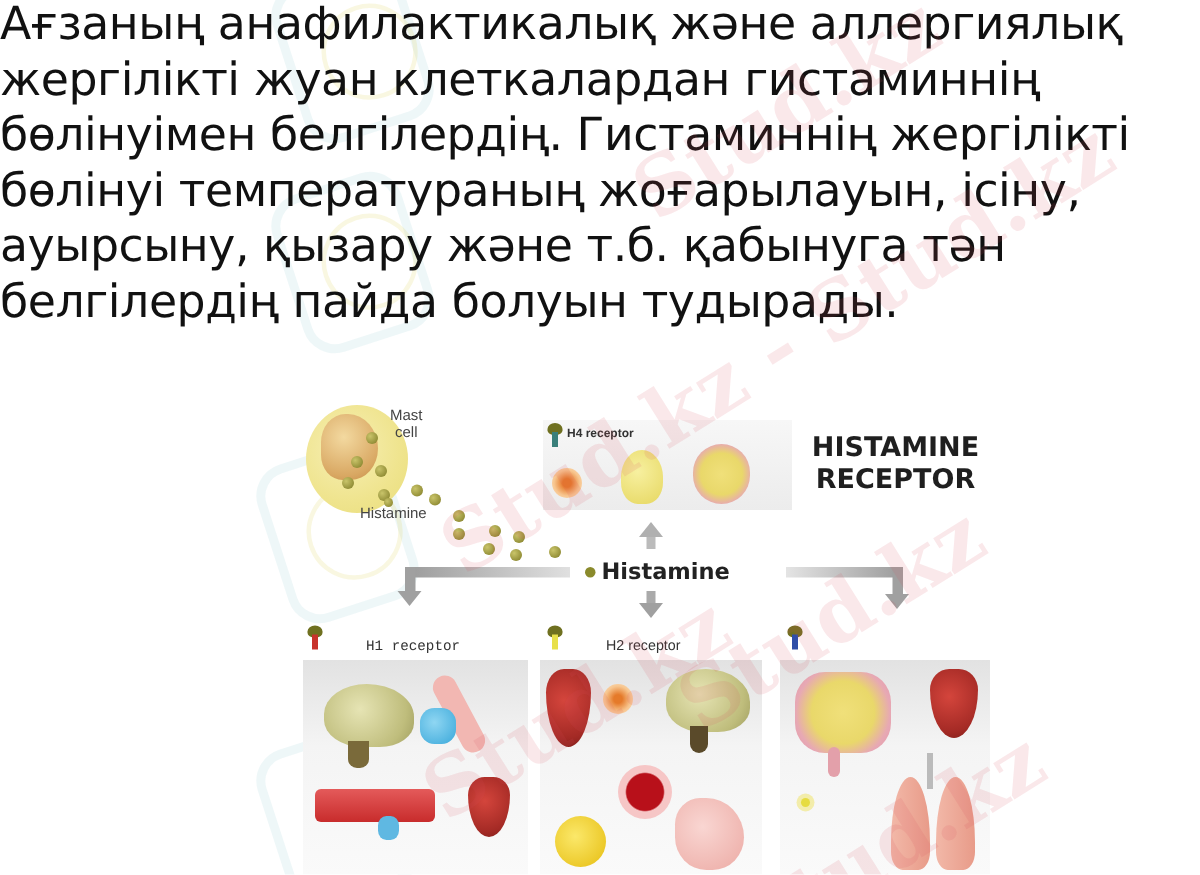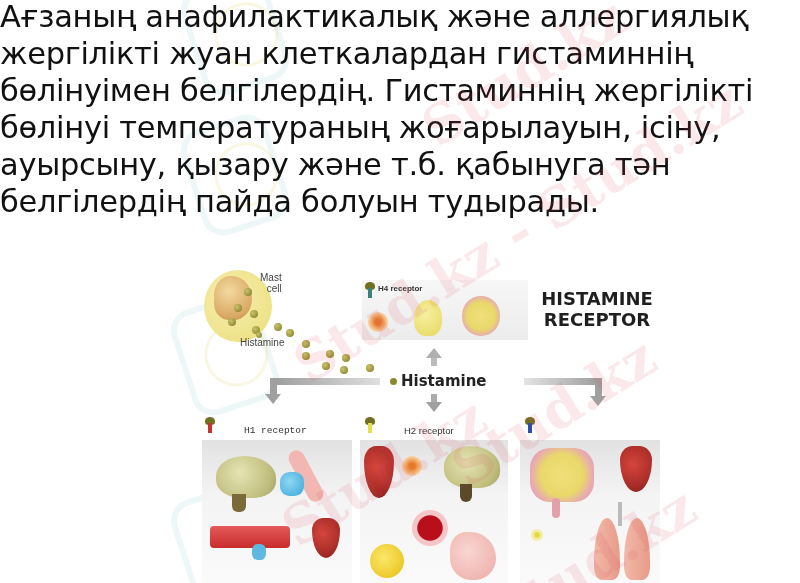--- a/index.html
+++ b/index.html
@@ -97,21 +97,21 @@
 <div class="figure">
 
   <div class="mast-cell">
     <div class="mast-nucleus"></div>
     <div class="granule" style="left:40px; top:18px;"></div>
     <div class="granule" style="left:30px; top:34px;"></div>
     <div class="granule" style="left:46px; top:40px;"></div>
     <div class="granule" style="left:24px; top:48px;"></div>
     <div class="granule" style="left:48px; top:56px;"></div>
   </div>
-  <div class="label-small" style="left:62px; top:10px; text-align:right;">
+  <div class="label-small" style="left:62px; top:10px; text-align:center;">
     <div>Mast</div>
     <div>cell</div>
   </div>
   <div class="label-small" style="left:42px; top:75px;">Histamine</div>
 
   <div class="granule" style="left:58px; top:70px; width:6px; height:6px;"></div>
   <div class="granule" style="left:76px; top:61px;"></div>
   <div class="granule" style="left:88px; top:67px;"></div>
   <div class="granule" style="left:104px; top:78px;"></div>
   <div class="granule" style="left:104px; top:90px;"></div>

